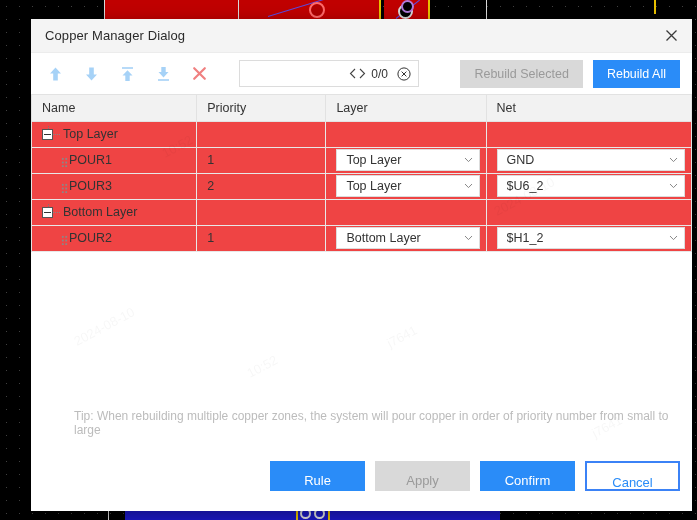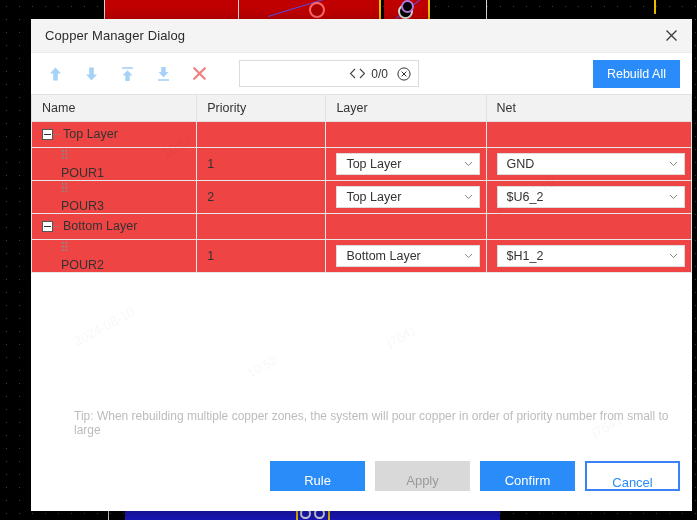--- a/index.html
+++ b/index.html
@@ -200,21 +200,21 @@
     width: 1px; height: 3px;
     background: repeating-linear-gradient(to bottom,#777 0 1px, transparent 1px 2px);
   }
   .tree-dash {
     width: 7px; height: 1px; flex: 0 0 auto;
     background: repeating-linear-gradient(to right,#888 0 1px, transparent 1px 2px);
     margin-right: 3px;
   }
   .group-label { font-size: 12.5px; color: #333; }
 
-  .item-cell { display: flex; align-items: flex-start; padding-left: 19px; gap: 7px; flex-direction: column; }
+  .item-cell { display: flex; align-items: flex-end; padding-left: 19px; gap: 1px; }
   .drag-handle {
     width: 7px; height: 11px; flex: 0 0 auto;
     cursor: grab;
     background-image: radial-gradient(circle, #888 0.9px, transparent 1.1px);
     background-size: 3.5px 3.7px;
     background-position: 0 1px;
   }
   .item-label { font-size: 12.5px; color: #333; }
 
   .cell-select {
@@ -350,20 +350,21 @@
       <span class="cnt">0/0</span>
       <div class="clear-btn">
         <svg width="14" height="14" viewBox="0 0 14 14" aria-hidden="true">
           <circle cx="7" cy="7" r="6.1" stroke="#333" stroke-width="1" fill="none"></circle>
           <path d="M4.6 4.6 L9.4 9.4 M9.4 4.6 L4.6 9.4" stroke="#333" stroke-width="1" fill="none"></path>
         </svg>
       </div>
     </div>
 
     <div class="tb-actions">
+      <button class="btn btn-disabled">Rebuild Selected</button>
       <button class="btn btn-primary">Rebuild All</button>
     </div>
   </div>
 
   <div class="table-wrap">
     <table class="grid">
       <colgroup>
         <col style="width:25.0%">
         <col style="width:19.6%">
         <col style="width:24.3%">

